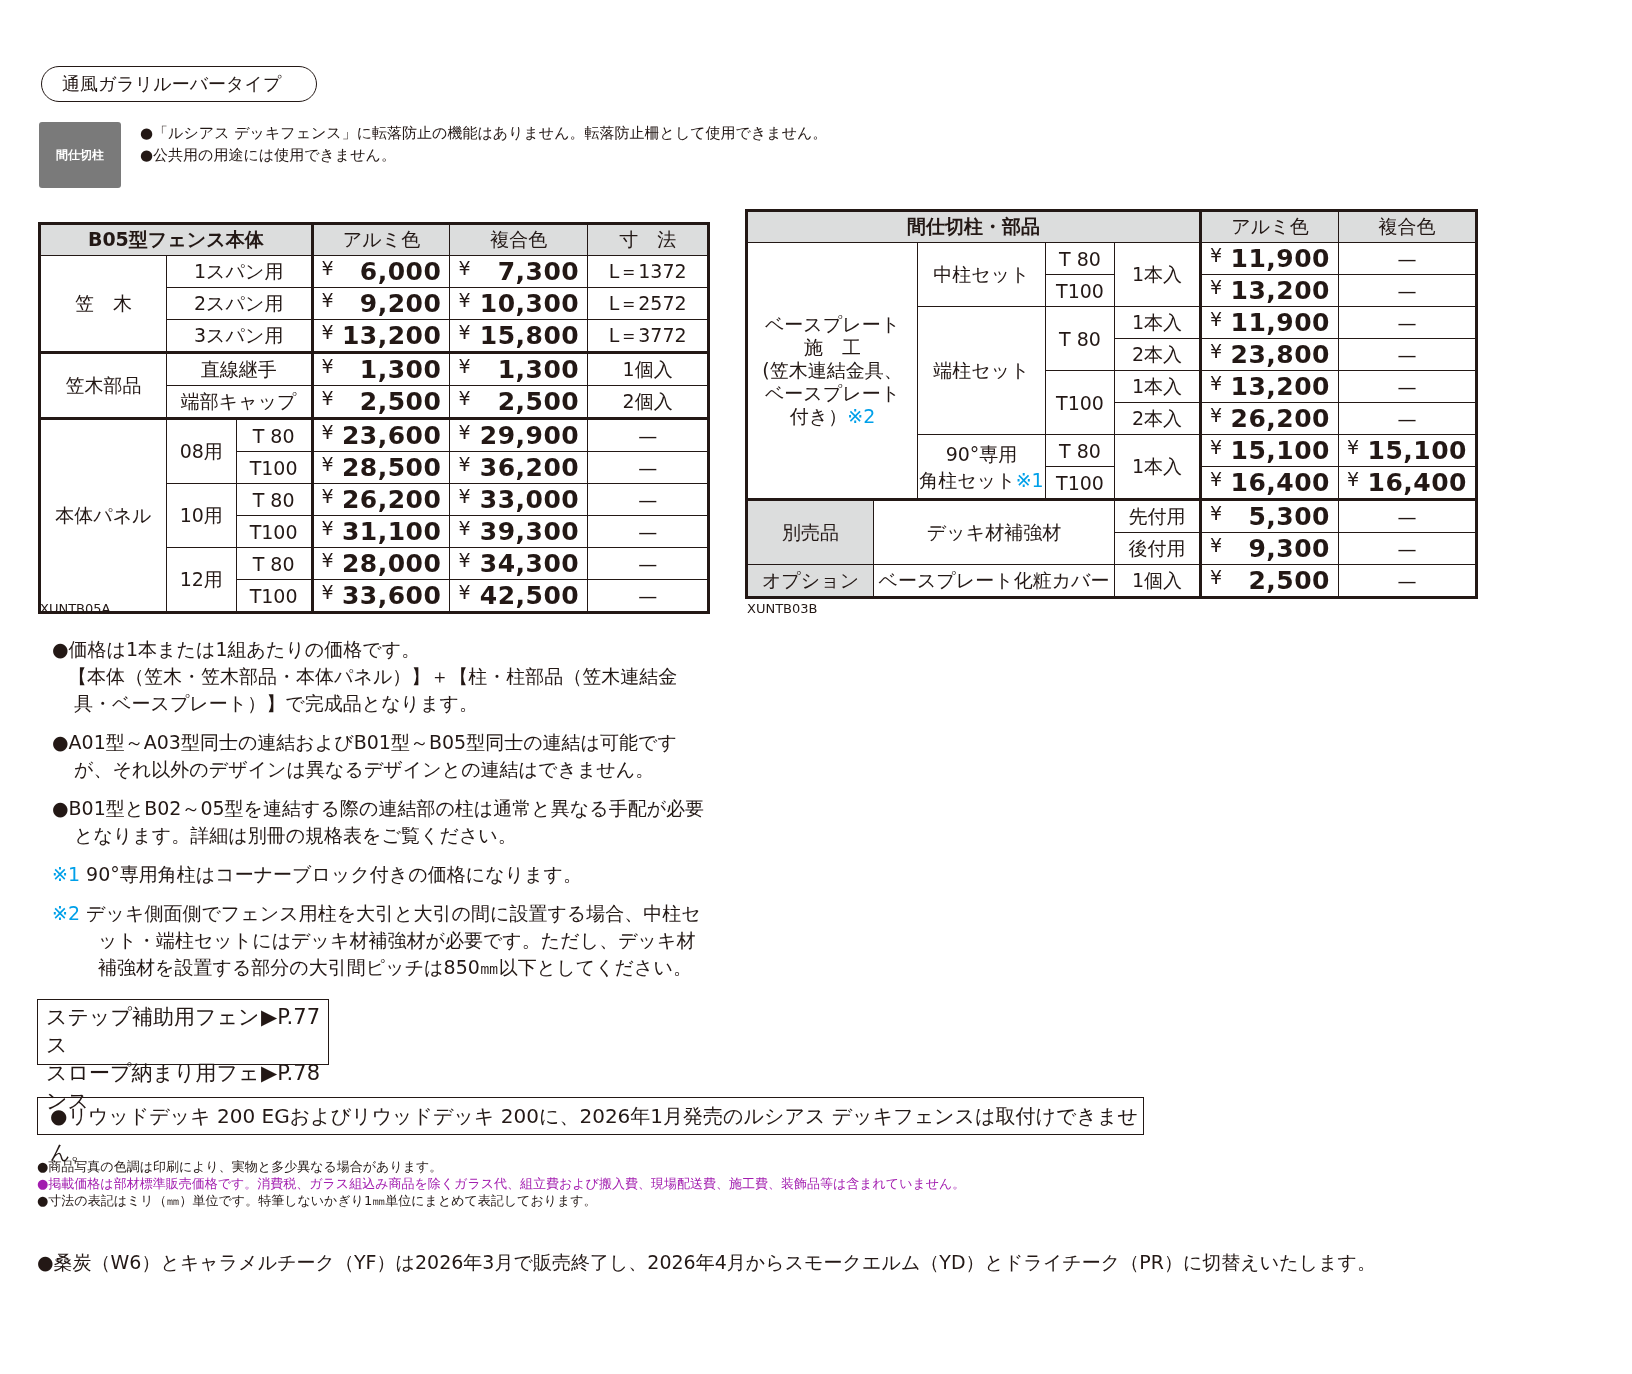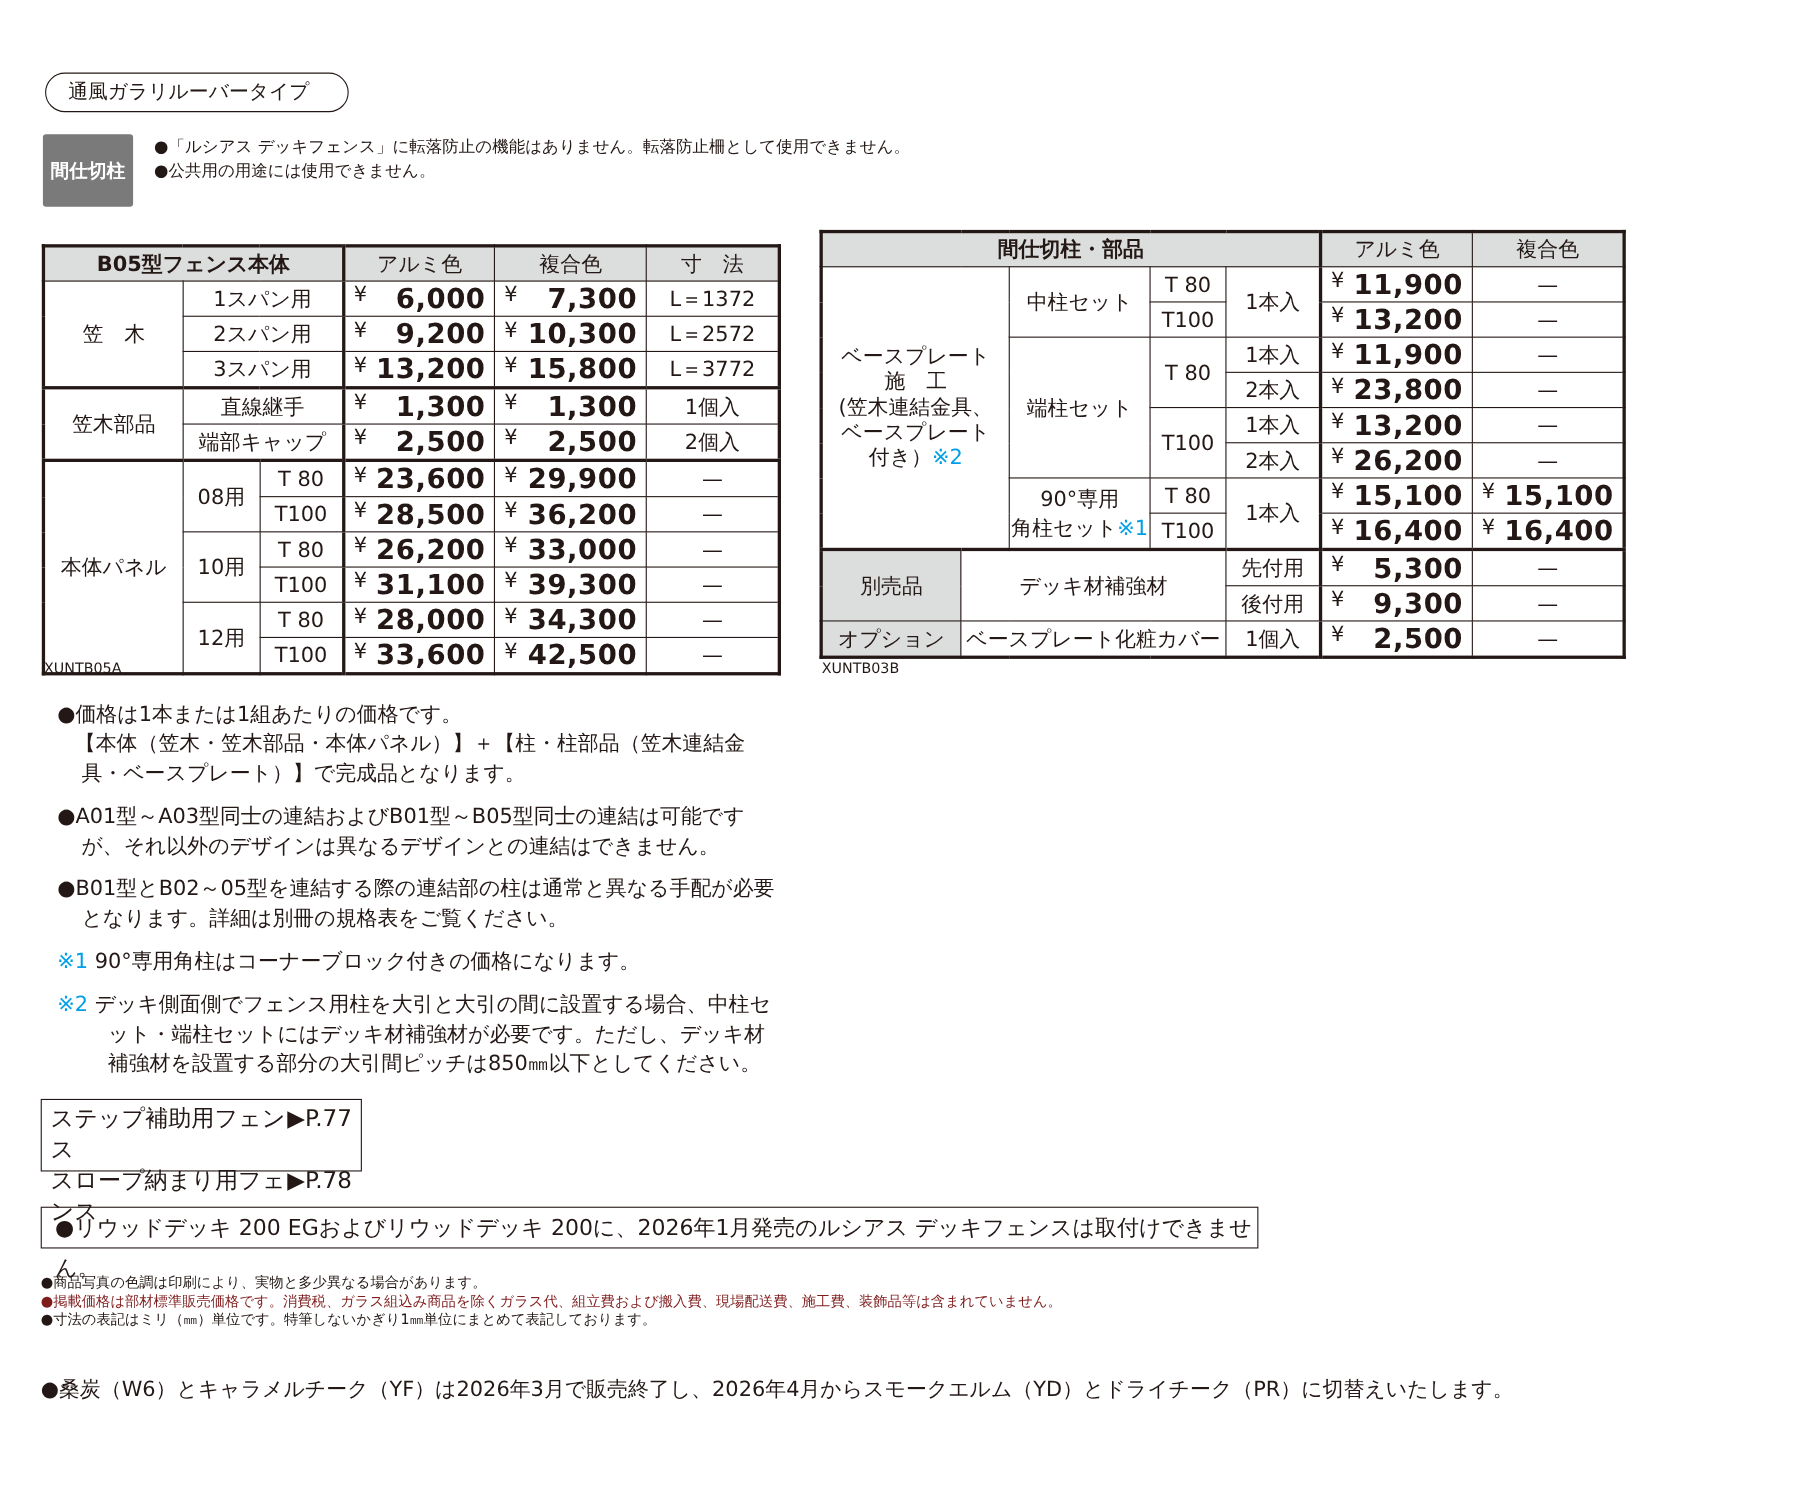--- a/index.html
+++ b/index.html
@@ -2,21 +2,21 @@
 <html><head>
 <meta charset="utf-8">
 <style>
   html, body { margin:0; padding:0; background:#ffffff; }
   body { width:1632px; height:1374px; position:relative; overflow:hidden;
          font-family:"DejaVu Sans","Liberation Sans",sans-serif; color:#231815; }
   .abs { position:absolute; }
   .pill { left:41px; top:66px; width:276px; height:36px; border:1.5px solid #231815;
           border-radius:18px; box-sizing:border-box; font-size:18px; line-height:33px; padding-left:20px; }
   .tag { left:39px; top:122px; width:82px; height:66px; background:#7a7a7a; color:#fff;
-         border-radius:3px; font-size:17px; font-weight:bold; display:flex; align-items:center; justify-content:center; }
+         border-radius:3px; font-size:12px; font-weight:bold; display:flex; align-items:center; justify-content:center; }
   .warn { left:140px; top:122px; font-size:15px; line-height:22px; }
   table { border-collapse:collapse; position:absolute; }
   td, th { border:1px solid #231815; padding:0; text-align:center; height:31px; font-size:19px; white-space:nowrap; }
   th { background:#dcdddd; font-weight:normal; height:30px; }
   th.b { font-weight:bold; }
   .tb { border:3px solid #231815; }
   .price { text-align:left; padding:0 8px; }
   .price .yen { font-size:19px; }
   .price .v { float:right; font-size:25px; font-weight:bold; letter-spacing:0.5px; }
   .thick-l { border-left:3px solid #231815 !important; }
@@ -26,21 +26,21 @@
   .code { font-size:13px; }
   .notes { left:40px; top:624px; width:680px; font-size:19px; line-height:27px; }
   .notes p { margin:12px; padding-left:22px; text-indent:-22px; }
   .notes .fn { padding-left:46px; text-indent:-46px; margin-top:4px; }
   .linkbox { left:37px; top:999px; width:292px; height:66px; border:1px solid #231815; box-sizing:border-box;
              font-size:21px; line-height:28px; padding:3px 8px; }
   .linkrow { display:flex; justify-content:space-between; }
   .infobox { left:37px; top:1097px; width:1107px; height:38px; border:1px solid #231815; box-sizing:border-box;
              font-size:20px; line-height:36px; padding-left:12px; }
   .small { left:37px; top:1158px; font-size:13px; line-height:17px; }
-  .red { color:#7f1d1d; }
+  .red { color:#a21caf; }
   .bottom { left:37px; top:1250px; font-size:19px; }
 </style>
 </head>
 <body>
 
 <div class="abs pill">通風ガラリルーバータイプ</div>
 <div class="abs tag">間仕切柱</div>
 <div class="abs warn">
   <div>●「ルシアス デッキフェンス」に転落防止の機能はありません。転落防止柵として使用できません。</div>
   <div>●公共用の用途には使用できません。</div>

